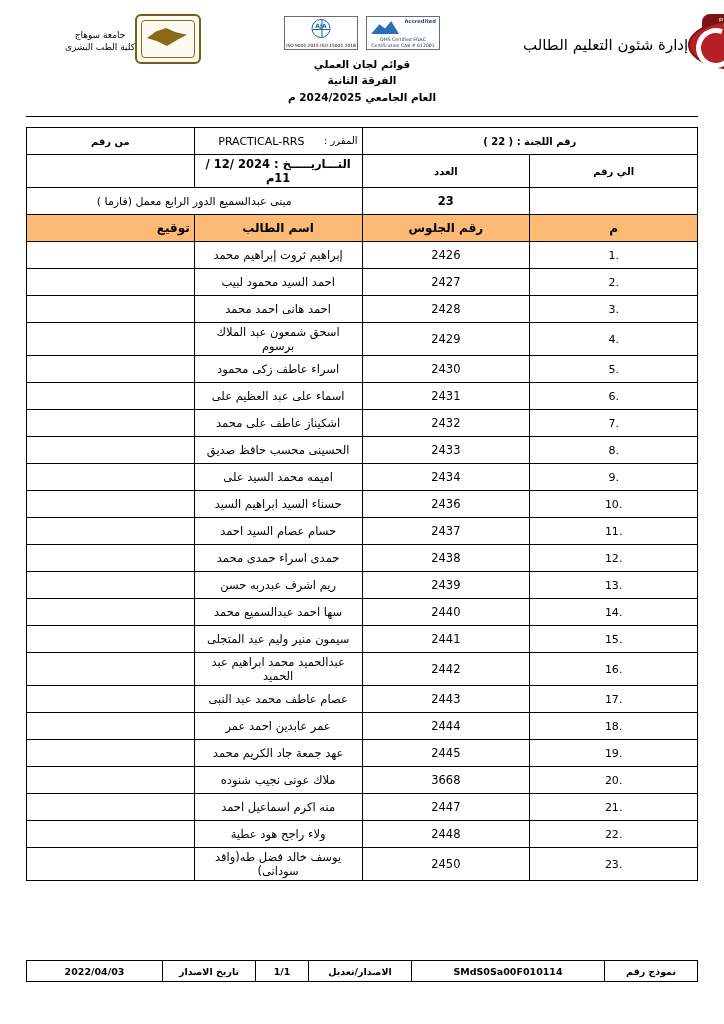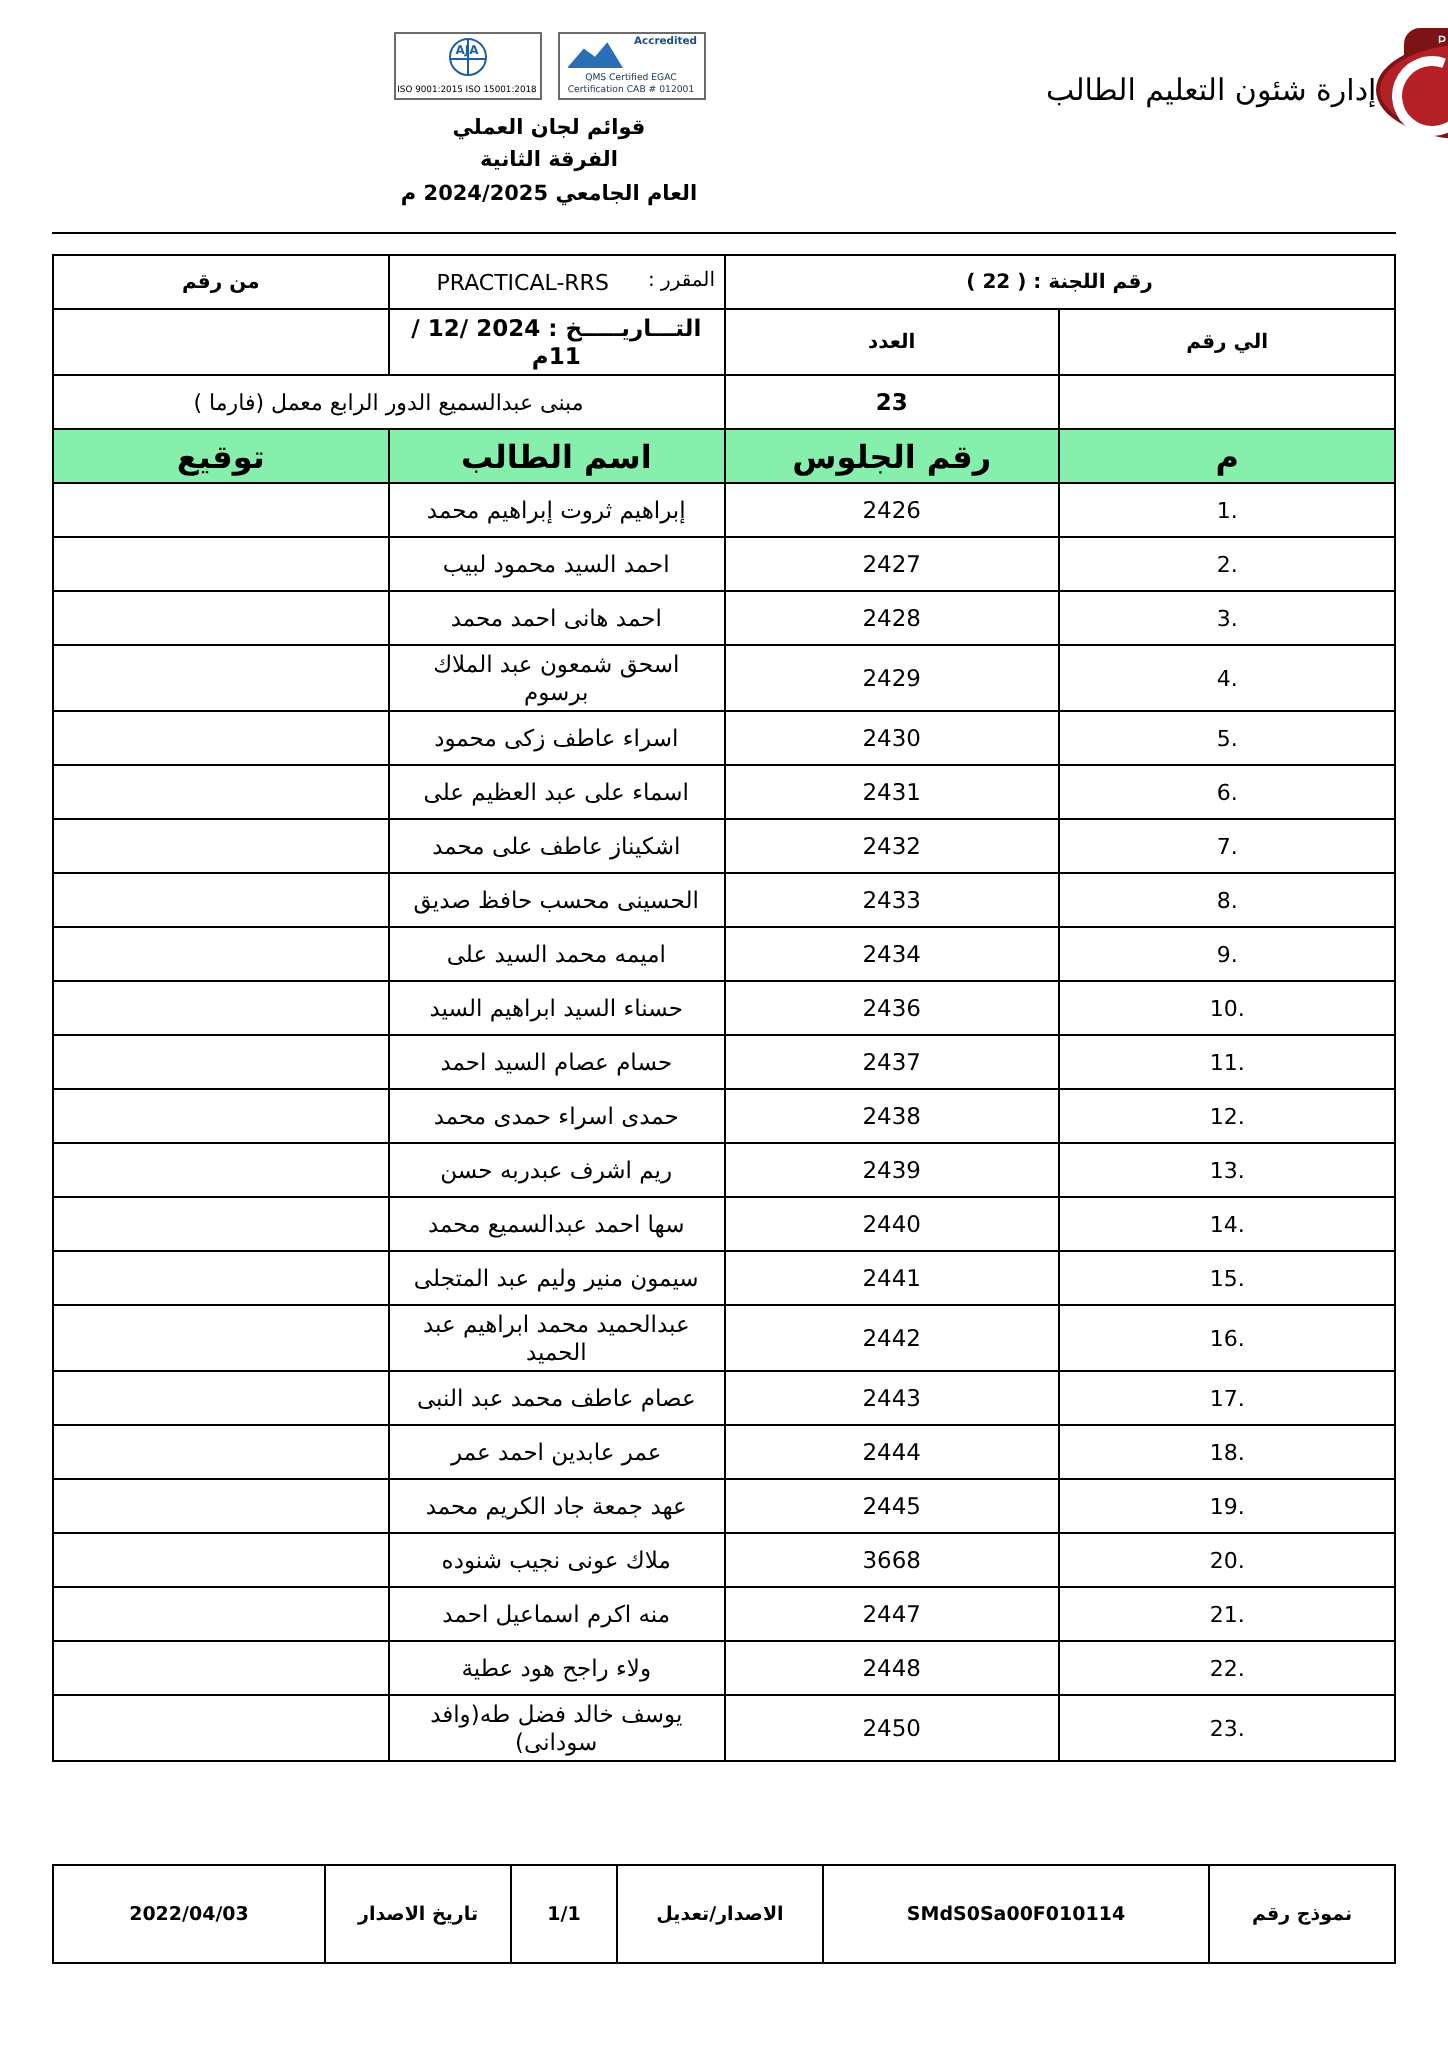--- a/index.html
+++ b/index.html
@@ -227,25 +227,24 @@
   .c-num { width: 38px; text-align: center; }
   .c-seat { width: 62px; text-align: center; }
   .c-name { text-align: center; }
   .c-sign { width: 196px; }
 
   .meta-label { text-align: center; font-weight: bold; font-size: 10px; }
   .meta-val   { text-align: center; font-weight: bold; font-size: 11.5px; }
   .meta-row1-course { text-align: center; font-size: 11px; }
   .meta-course-tag { float: right; font-size: 10px; font-weight: normal; }
   .thead td {
-    background: #86efac;
+    background: #fdba74;
     font-weight: bold;
-    text-align: center;
     height: 24px;
-    font-size: 16px;
+    font-size: 12px;
   }
   .rowname { font-size: 11.5px; }
   .idx { font-size: 11px; }
 
   
   .footer {
     position: absolute;
     left: 26px;
     right: 26px;
     bottom: 42px;
@@ -253,21 +252,21 @@
   table.foot {
     width: 100%;
     border-collapse: collapse;
     font-size: 9.5px;
     table-layout: fixed;
   }
   table.foot td {
     border: 1px solid #000;
     height: 18px;
     text-align: center;
-    padding: 15px 3px;
+    padding: 1px 3px;
     font-weight: bold;
   }
   .f-label { width: 86px; }
   .f-code  { width: 186px; }
   .f-rel   { width: 96px; }
   .f-rev   { width: 46px; }
   .f-dlabel{ width: 86px; }
 </style>
 </head>
 <body>
@@ -302,20 +301,28 @@
 ISO 15001:2018</div>
         </div>
       </div>
       <div class="mid-lines">
         <div>قوائم لجان العملي</div>
         <div>الفرقة الثانية</div>
         <div>العام الجامعي 2024/2025 م</div>
       </div>
     </div>
 
+    <div class="hdr-side">
+      <div class="logo-left">
+        <div class="shield"></div>
+        <div class="bird"></div>
+      </div>
+      <div class="uni-label" style="white-space:pre-line">جامعة سوهاج
+كلية الطب البشرى</div>
+    </div>
   </div>
 
   <div class="hdr-rule"></div>
 
   <table class="main">
     <tbody>
 
       <tr>
         <td colspan="2" class="meta-label">رقم اللجنة : ( 22 )</td>
         <td class="meta-row1-course">

